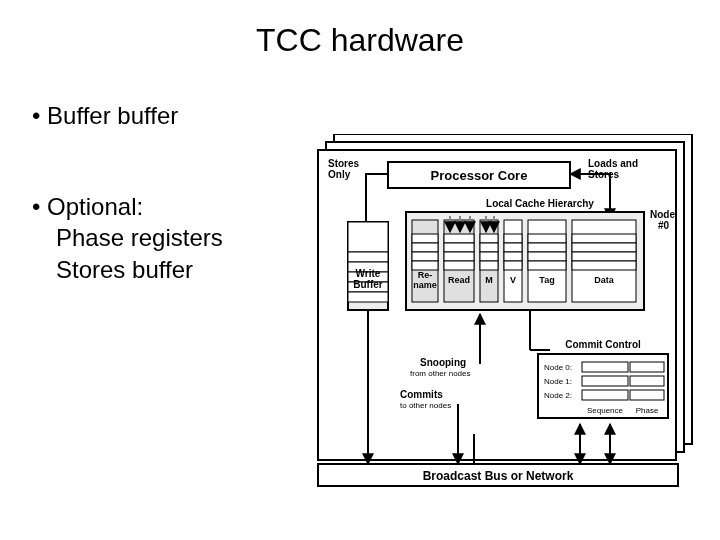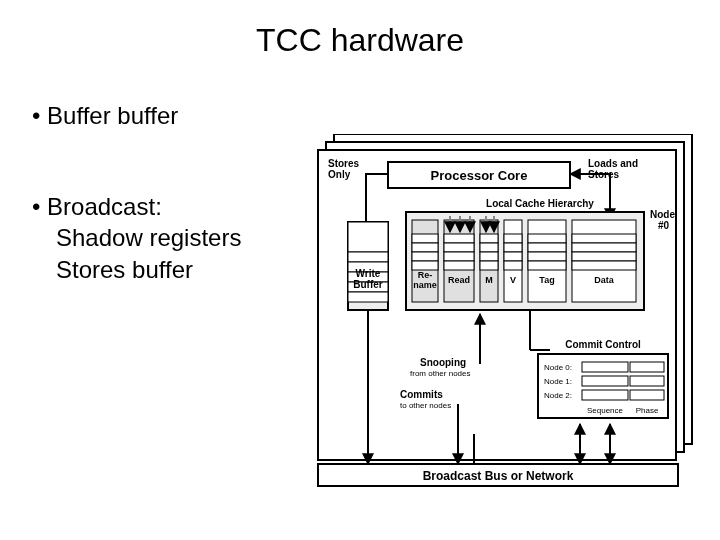--- a/index.html
+++ b/index.html
@@ -39,22 +39,22 @@
   .dlabel { font-family: Arial, sans-serif; }
 </style>
 </head>
 <body>
 
 <div class="title">TCC hardware</div>
 
 <div class="bullets">
   <div>• <span>Buffer buffer</span></div>
   <div class="group2">
-    <div>• <span>Broadcast:</span></div>
-    <div class="indent"><span>Shadow registers</span></div>
+    <div>• <span>Optional:</span></div>
+    <div class="indent"><span>Phase registers</span></div>
     <div class="indent"><span>Stores buffer</span></div>
   </div>
 </div>
 
 <div class="diagram">
 <svg viewBox="0 0 388 360">
   <defs>
     <marker id="arrow" viewBox="0 0 10 10" refX="9" refY="5" markerWidth="6" markerHeight="6" orient="auto-start-reverse">
       <path d="M0,0 L10,5 L0,10 z" fill="#000"></path>
     </marker>

